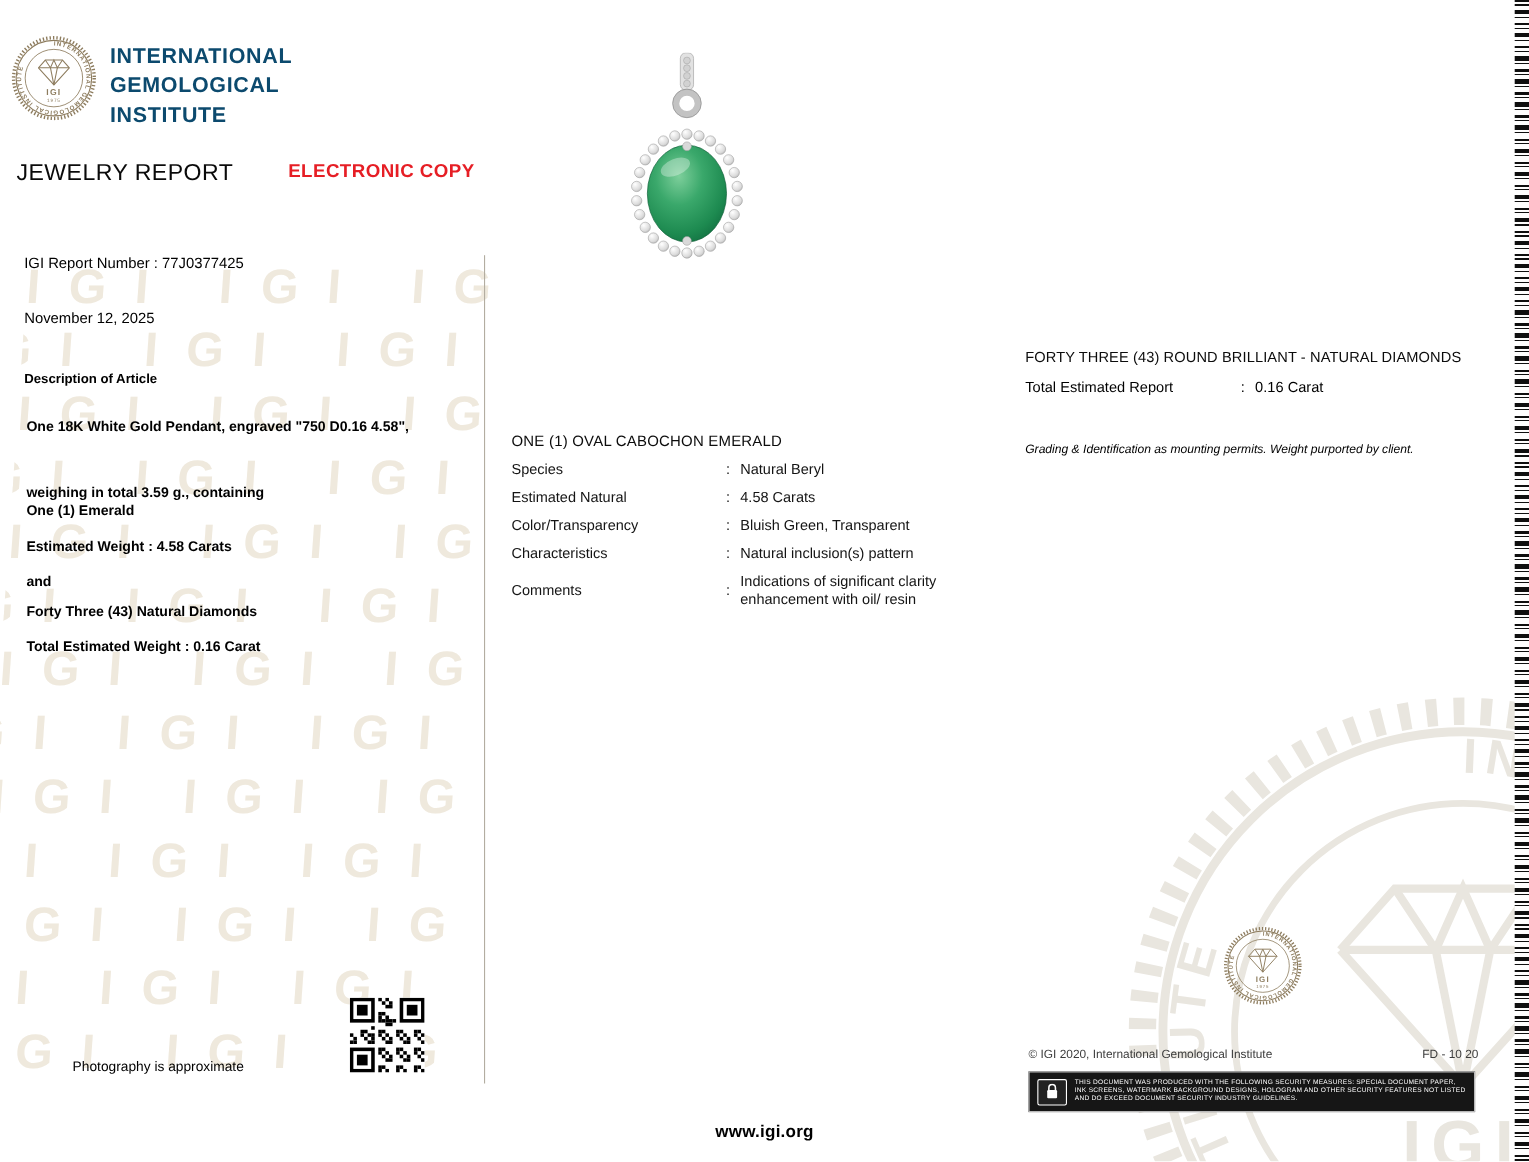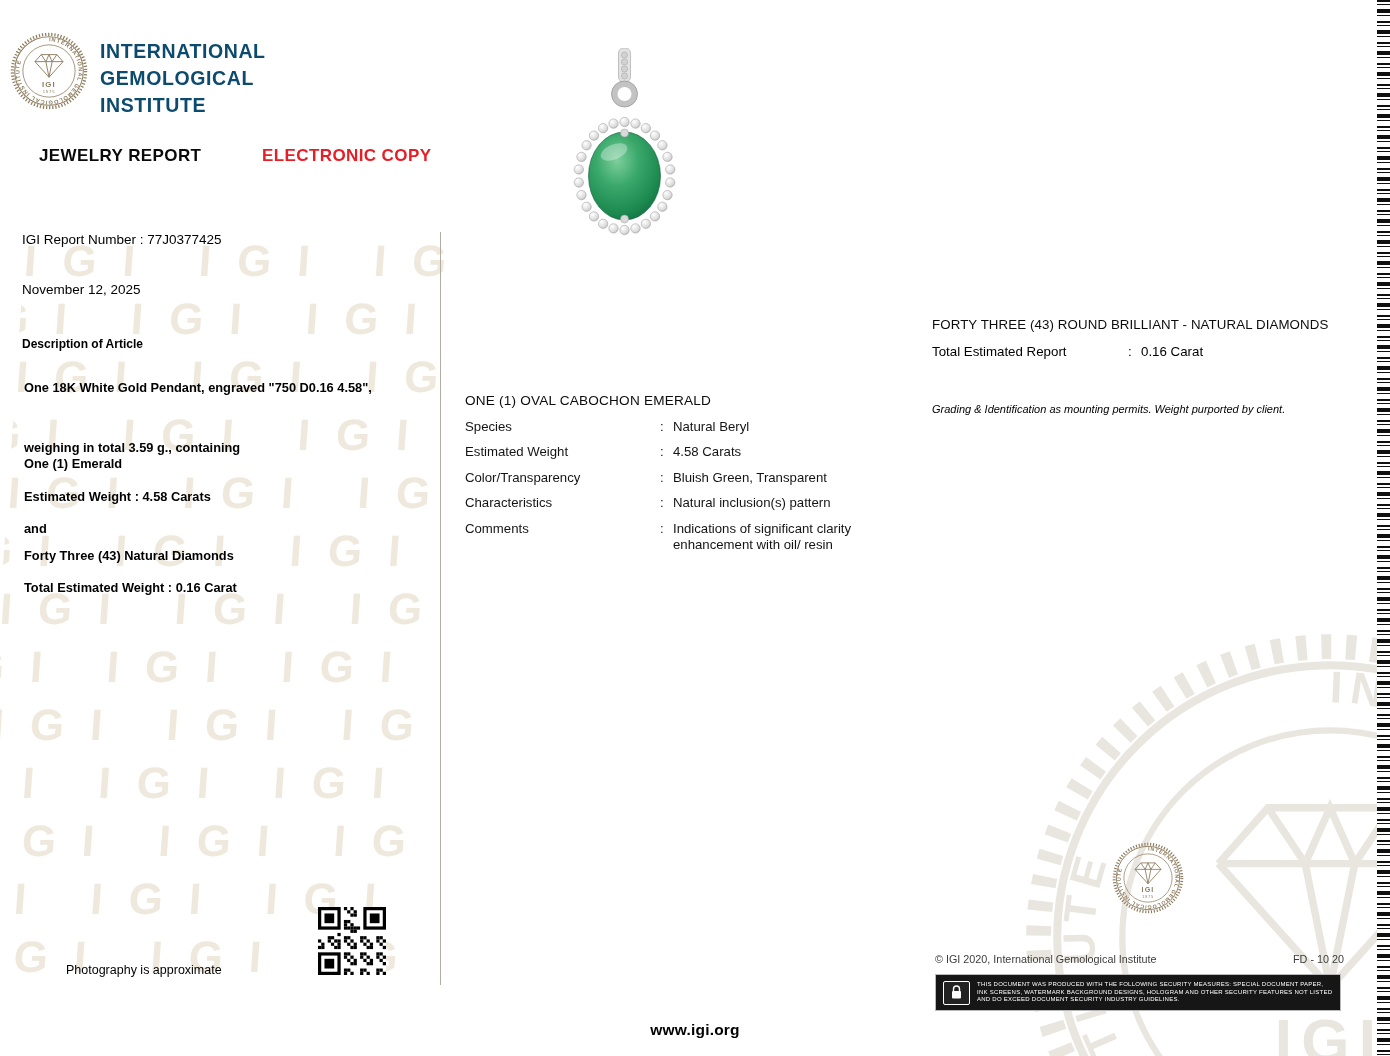--- a/index.html
+++ b/index.html
@@ -9,21 +9,21 @@
   .abs { position:absolute; }
 
   
   .seal { display:block; }
   .seal-header { left:10px; top:32px; width:78px; height:78px; color:#8d7c5e; }
   .seal-small { left:1112px; top:842px; width:72px; height:72px; color:#8d7c5e; }
   .seal-watermark { left:1020px; top:628px; width:620px; height:620px; color:#e9e6df; z-index:0; }
 
   .institute-name { left:100px; top:38px; font-size:19.5px; font-weight:bold;
     color:#0c4a6e; line-height:27px; letter-spacing:0.6px; }
-  .report-type { left:15px; top:146px; font-size:17px; font-weight:bold; letter-spacing:0.4px; color:#0a0a0a;margin-left:24px; }
+  .report-type { left:15px; top:146px; font-size:21px; font-weight:normal; letter-spacing:0.4px; color:#0a0a0a; }
   .copy-label { left:262px; top:146px; font-size:17px; font-weight:bold; letter-spacing:0.4px; color:#e61e25; }
 
   
   .left-col-text { z-index:2; }
   .report-number { left:22px; top:232px; font-size:13.5px; }
   .report-date { left:22px; top:282px; font-size:13.5px; }
   .desc-heading { left:22px; top:337px; font-size:12px; font-weight:bold; }
   .desc-line { left:24px; font-size:12.8px; font-weight:bold; line-height:16px; }
   .desc-line.l0 { top:380px; width:360px; }
   .desc-line.l1 { top:440px; }
@@ -42,21 +42,21 @@
 
   .v-divider { left:440px; top:232px; width:1px; height:753px; background:#b3ada1; z-index:1; }
 
   
   .pendant { left:562px; top:48px; width:125px; height:200px; z-index:1; }
   #halo-stones circle { fill:url(#dg); stroke:#9b9b9b; stroke-width:0.5; }
 
   
   .emerald-heading { left:465px; top:393px; font-size:13.6px; letter-spacing:0.2px; color:#0c0c0c; }
   .spec-table { left:465px; top:419px; width:445px; font-size:13.2px; color:#141414; }
-  .spec-row { display:flex; align-items:flex-start; margin-bottom:9.4px; line-height:16px; }
+  .spec-row { display:flex; align-items:center; margin-bottom:9.4px; line-height:16px; }
   .spec-label { width:195px; flex:0 0 195px; }
   .spec-colon { width:13px; flex:0 0 13px; }
   .spec-colon::before { content:":"; }
   .spec-value { flex:1; }
 
   
   .diamonds-heading { left:932px; top:317px; font-size:13.3px; letter-spacing:0.1px; color:#0c0c0c; z-index:1; }
   .diamonds-weight { left:932px; top:344px; width:420px; display:flex; font-size:13.3px; line-height:16px; z-index:1; }
   .diamonds-weight .spec-label { width:196px; flex:0 0 196px; }
   .grading-note { left:932px; top:401px; width:392px; font-size:11px; line-height:16.5px; z-index:1;font-style:italic; }
@@ -308,21 +308,21 @@
   </svg>
 
   <div class="abs emerald-heading">ONE (1) OVAL CABOCHON EMERALD</div>
   <div class="abs spec-table">
     <div class="spec-row">
       <span class="spec-label">Species</span>
         <span class="spec-colon"></span>
         <span class="spec-value">Natural Beryl</span>
     </div>
     <div class="spec-row">
-      <span class="spec-label">Estimated Weight</span>
+      <span class="spec-label">Estimated Natural</span>
         <span class="spec-colon"></span>
         <span class="spec-value">4.58 Carats</span>
     </div>
     <div class="spec-row">
       <span class="spec-label">Color/Transparency</span>
         <span class="spec-colon"></span>
         <span class="spec-value">Bluish Green, Transparent</span>
     </div>
     <div class="spec-row">
       <span class="spec-label">Characteristics</span>

